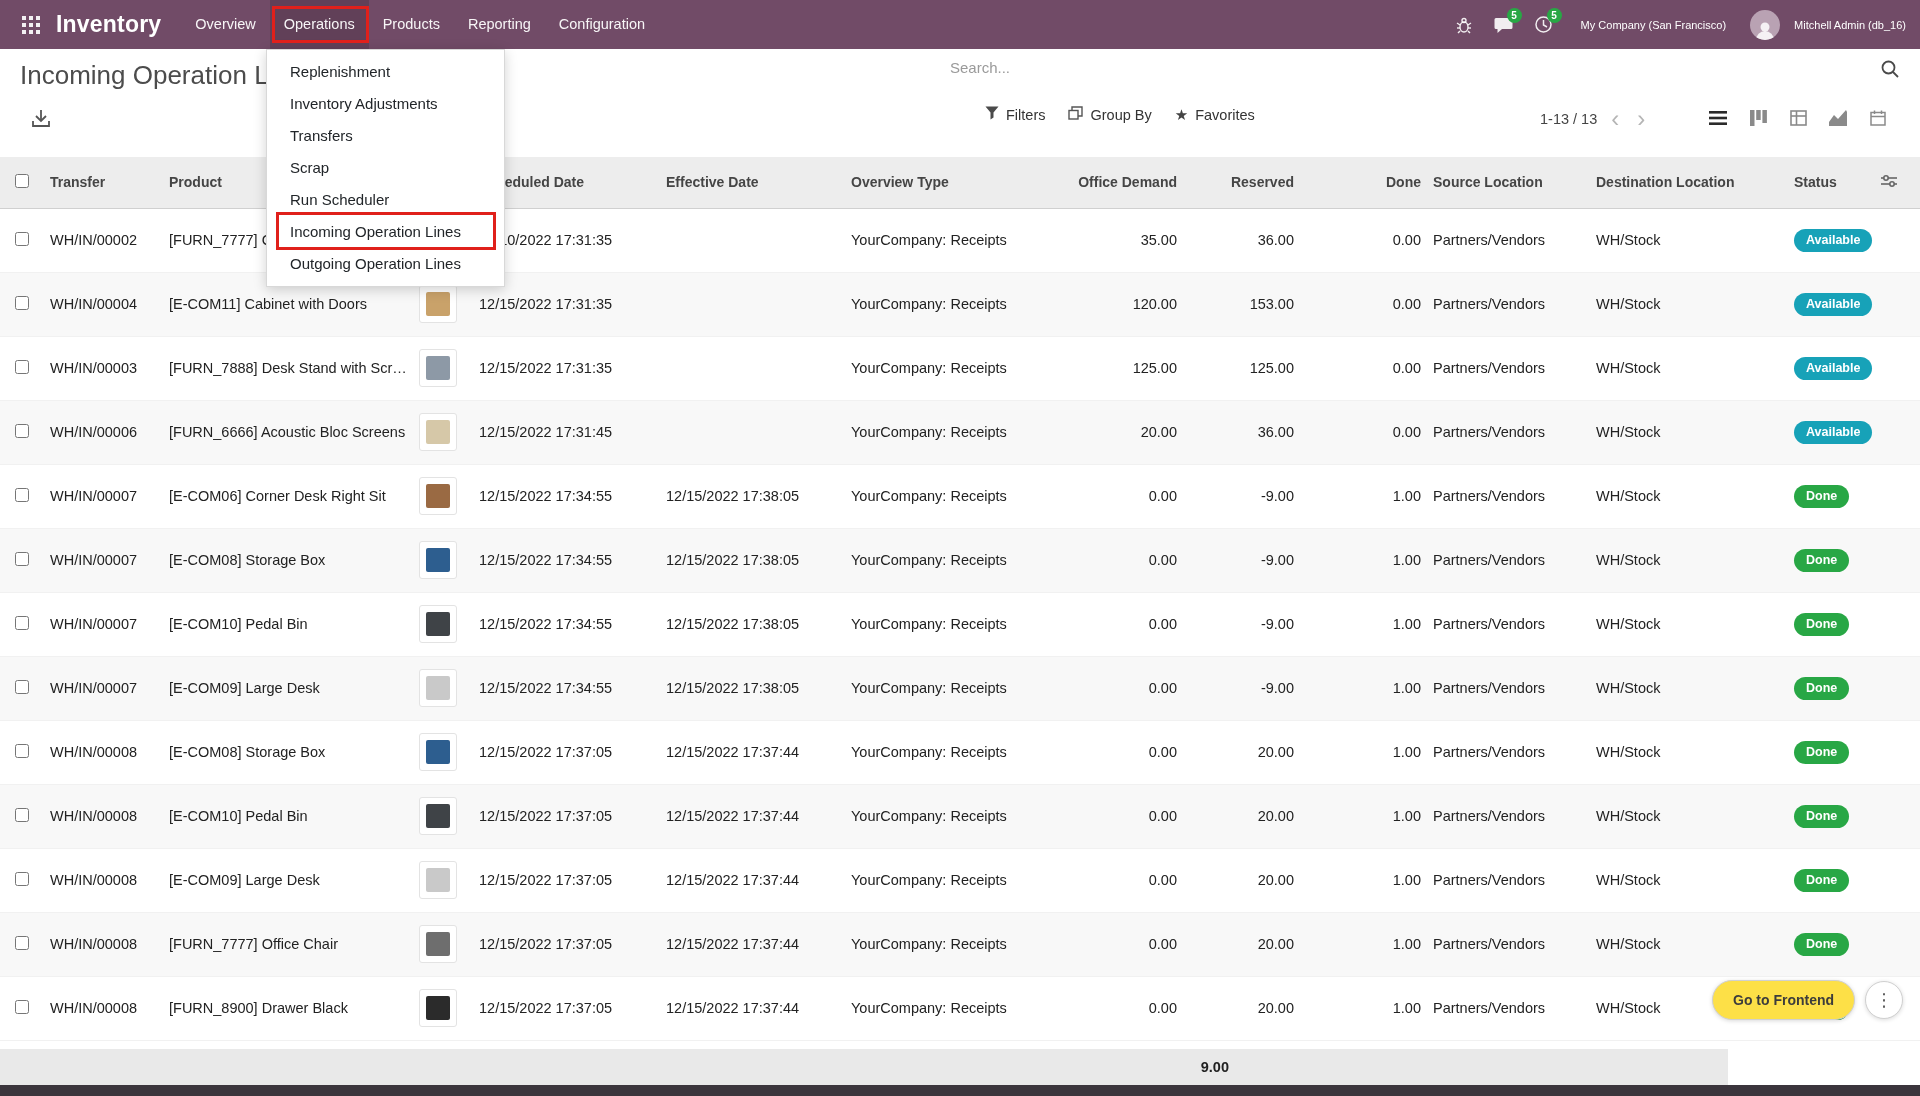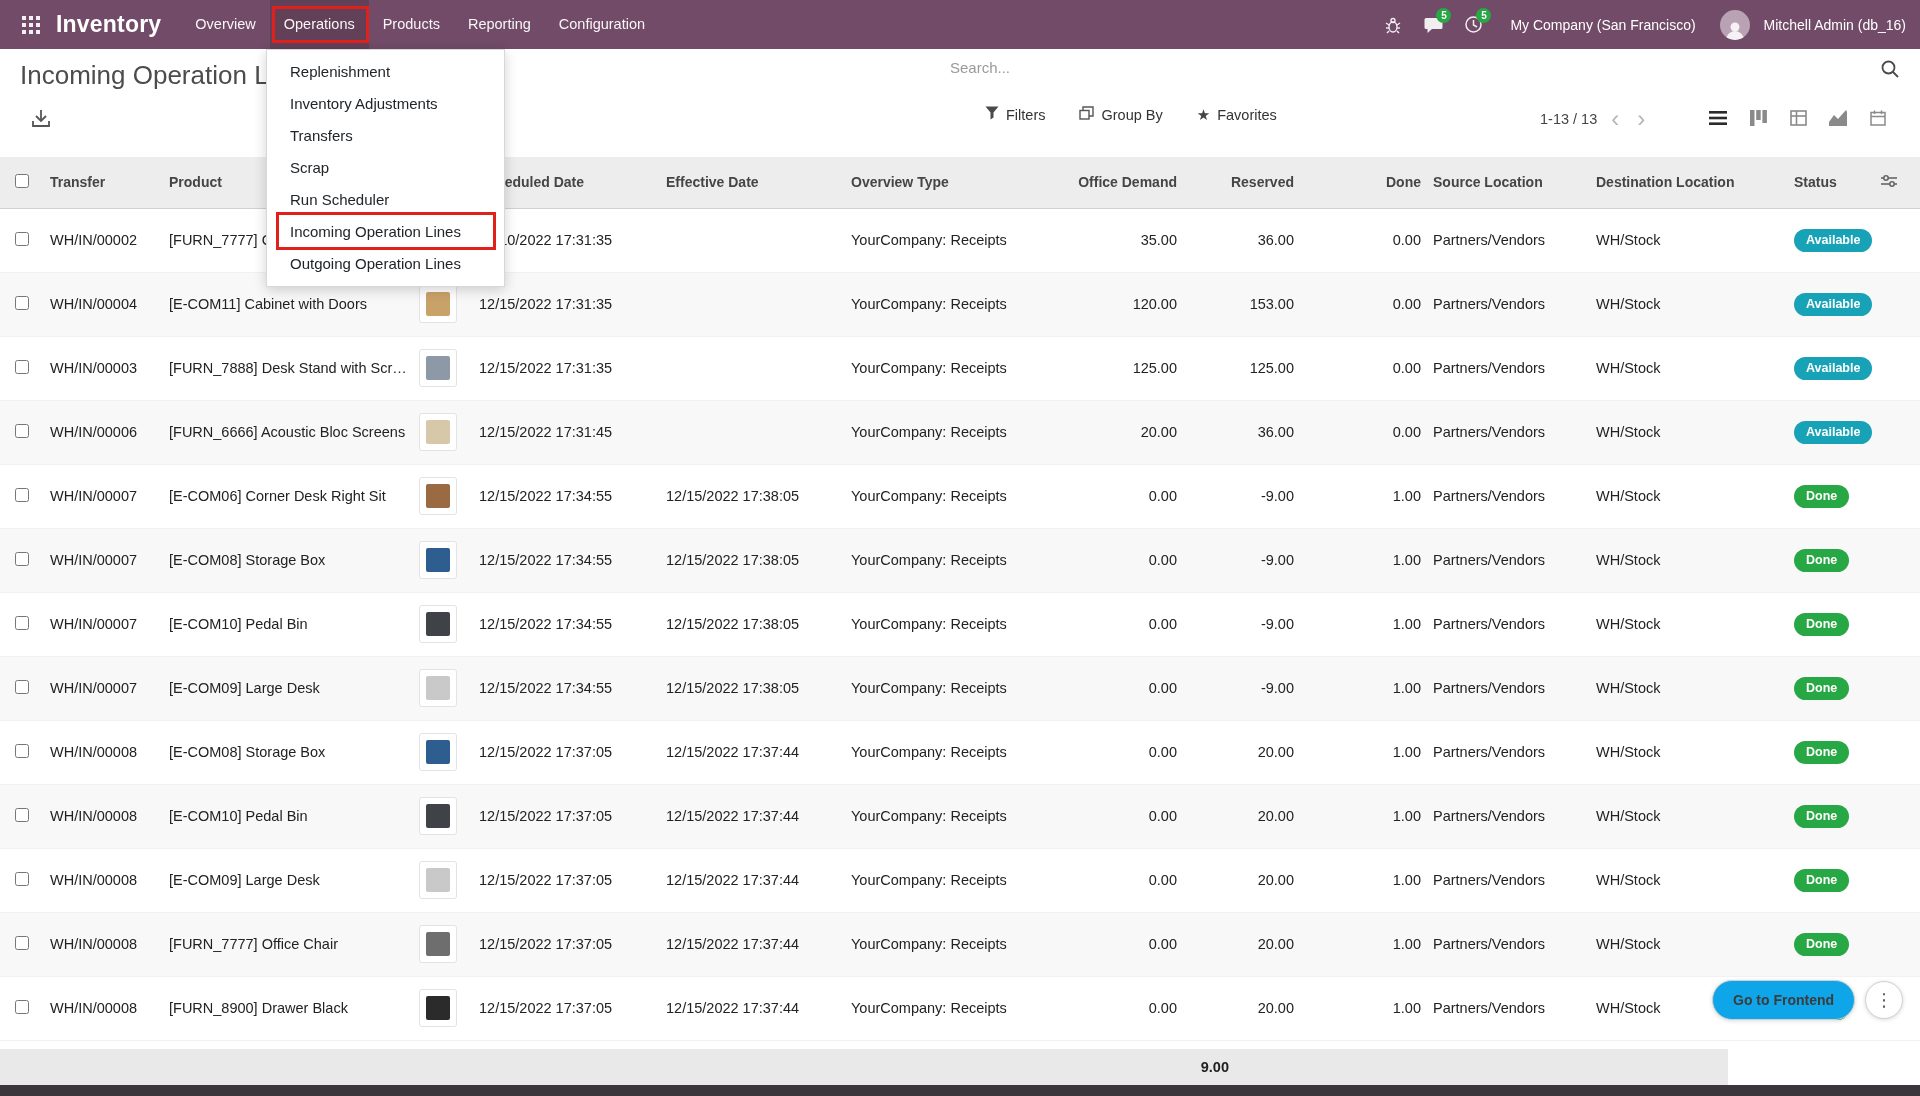--- a/index.html
+++ b/index.html
@@ -22,38 +22,38 @@
     color:rgba(255,255,255,.95); cursor:pointer; white-space:nowrap;
   }
   .nav-item.active { background:rgba(0,0,0,.14); }
   .nav-right { margin-left:auto; display:flex; align-items:center; gap:14px; }
   .tray-icon { position:relative; width:26px; height:26px; display:flex; align-items:center; justify-content:center; cursor:pointer; }
   .tray-badge {
     position:absolute; top:-4px; right:-5px; min-width:15px; height:15px;
     background:#28a745; color:#fff; border-radius:8px; font-size:10px; font-weight:700;
     display:flex; align-items:center; justify-content:center; padding:0 3px;
   }
-  .company-name, .user-name { font-size:14px; white-space:nowrap; cursor:pointer; }
+  .company-name, .user-name { font-size:11px; white-space:nowrap; cursor:pointer; }
   .company-name { margin:0 10px; }
   .avatar {
     width:30px; height:30px; border-radius:50%; background:#b9a2b3;
     display:flex; align-items:flex-end; justify-content:center; overflow:hidden; cursor:pointer;
   }
 
   
   .control-panel { position:absolute; top:49px; left:0; width:1920px; height:108px; background:#fff; }
   .page-title { position:absolute; left:20px; top:11px; font-size:26px; color:#4c4c4c; white-space:nowrap; }
   .search-box { position:absolute; left:950px; top:10px; width:950px; height:32px; display:flex; align-items:flex-start; }
   .search-box input {
     flex:1; border:none; outline:none; font-size:15px; color:#333; background:transparent;
     font-family:"Liberation Sans", sans-serif;
   }
   .search-box input::placeholder { color:#9a9a9a; }
   .export-btn { position:absolute; left:28px; top:56px; width:26px; height:26px; display:flex; align-items:center; justify-content:center; cursor:pointer; }
-  .filter-group { position:absolute; left:985px; top:57px; display:flex; align-items:center; gap:34px; }
+  .filter-group { position:absolute; left:985px; top:57px; display:flex; align-items:center; gap:23px; }
   .filter-btn { display:flex; align-items:center; gap:7px; font-size:14.5px; color:#333; cursor:pointer; white-space:nowrap; }
   .star-glyph { font-size:15px; color:#444; line-height:1; }
   .pager { position:absolute; left:1540px; top:60px; display:flex; align-items:center; gap:10px; }
   .pager-text { font-size:14.5px; color:#444; white-space:nowrap; }
   .pager-arrow { font-size:24px; color:#b5b5b5; line-height:20px; cursor:pointer; padding:0 4px; }
   .view-switcher { position:absolute; left:1700px; top:54px; display:flex; align-items:center; gap:4px; }
   .vs-btn { width:36px; height:30px; display:flex; align-items:center; justify-content:center; cursor:pointer; }
 
   
   .table-wrap { position:absolute; top:157px; left:0; width:1920px; }
@@ -86,21 +86,21 @@
   
   .total-bar { position:absolute; top:1049px; left:0; width:1728px; height:37px; background:#e9e9e9; }
   .total-value {
     position:absolute; right:499px; top:0; height:37px; line-height:37px;
     font-size:14.5px; font-weight:700; color:#222;
   }
   .bottom-strip { position:absolute; top:1085px; left:0; width:1920px; height:11px; background:#3b353c; }
 
   .frontend-group { position:absolute; top:980px; left:1712px; display:flex; align-items:center; gap:10px; z-index:40; }
   .frontend-btn {
-    height:40px; padding:16px 20px; background:#0ea5e9; border:1px solid #d0d0d0; border-radius:20px;
+    height:40px; padding:16px 20px; background:#fde047; border:1px solid #d0d0d0; border-radius:20px;
     font-size:14px; font-weight:700; color:#3c3c3c; display:flex; align-items:center;
     box-shadow:0 1px 4px rgba(0,0,0,.15); cursor:pointer; white-space:nowrap;
   }
   .dots-btn {
     width:38px; height:38px; border-radius:50%; background:#fff; border:1px solid #d0d0d0;
     box-shadow:0 1px 4px rgba(0,0,0,.15); display:flex; align-items:center; justify-content:center;
     font-size:18px; color:#555; cursor:pointer;
   }
 
   

